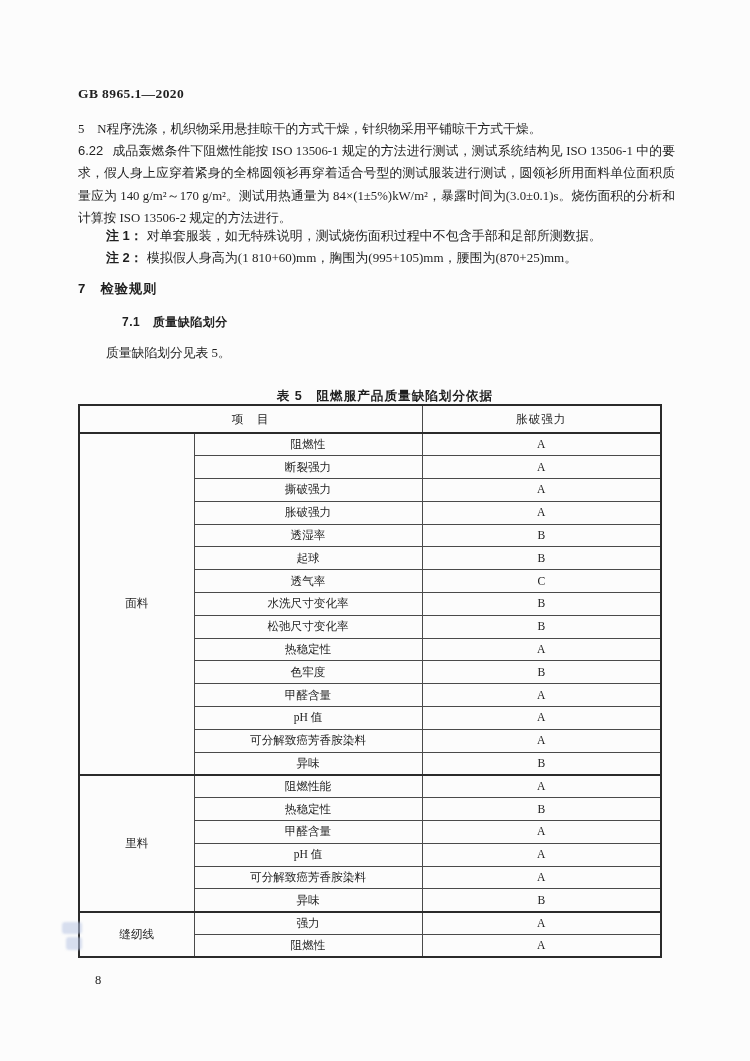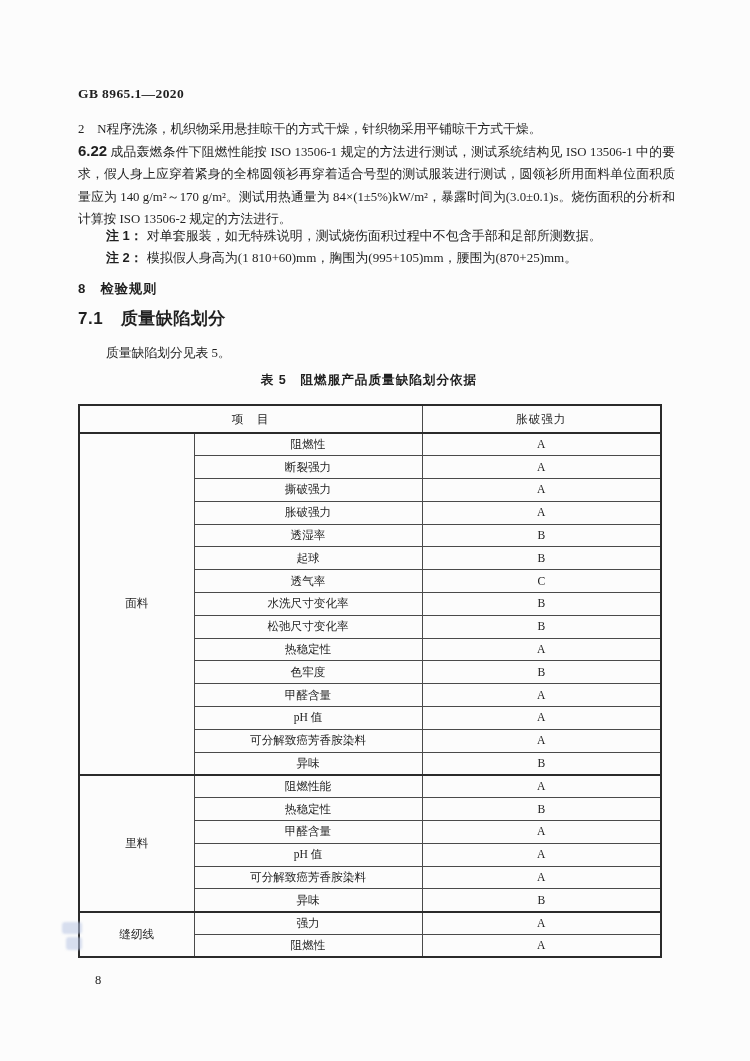--- a/index.html
+++ b/index.html
@@ -23,42 +23,42 @@
     font-weight:bold;font-size:13.5px;letter-spacing:0.4px;
     font-family:"Liberation Serif","DejaVu Serif",serif;
   }
   .body-text{
     position:absolute;left:78px;width:597px;
     font-size:12.8px;line-height:22.4px;
     text-align:justify;margin:0;
   }
   .p-washing{top:118px;}
   .p-622{top:140px;}
-  .p-622 .clause-label{font-weight:bold;margin-right:3px;font-family:"Liberation Sans","DejaVu Sans",sans-serif;font-size:15px;}
+  .p-622 .clause-label{font-weight:normal;margin-right:9px;font-family:"Liberation Sans","DejaVu Sans",sans-serif;font-size:13px;}
   .note{
     position:absolute;left:106px;width:545px;
     font-size:13px;line-height:16px;margin:0;
     text-align:left;
   }
   .note .note-label{font-weight:bold;font-family:"Liberation Sans","DejaVu Sans",sans-serif;margin-right:4px;}
   .note1{top:228px;}
   .note2{top:250px;}
   .heading{
     position:absolute;left:78px;margin:0;
     font-family:"Liberation Sans","DejaVu Sans",sans-serif;
     font-weight:bold;color:var(--text);
   }
   .h7{top:280px;font-size:13.2px;letter-spacing:1px;}
-  .h71{top:307px;font-size:17px;letter-spacing:0.5px;}
+  .h71{top:314px;font-size:12px;letter-spacing:0.5px;margin-left:44px;}
   .see-table{
     position:absolute;left:106px;top:345px;margin:0;
     font-size:12.8px;
   }
   .table-title{
-    position:absolute;left:78px;top:372px;width:582px;margin:0;
+    position:absolute;left:78px;top:372px;width:582px;margin:16px;
     text-align:center;font-weight:bold;font-size:12.6px;
     font-family:"Liberation Sans","DejaVu Sans",sans-serif;
     letter-spacing:1px;
   }
   table.defect-table{
     position:absolute;left:78px;top:404px;width:582px;
     border-collapse:collapse;table-layout:fixed;
     font-size:11.6px;color:#242424;
     border:2px solid var(--line-heavy);
   }
@@ -88,29 +88,29 @@
   .wm-blob.b1{left:4px;top:2px;width:20px;height:12px;border-radius:3px;}
   .wm-blob.b2{left:8px;top:17px;width:16px;height:13px;border-radius:3px;}
 </style>
 </head>
 <body>
 
 <div class="page">
 
   <div class="docnum">GB 8965.1—2020</div>
 
-  <p class="body-text p-washing">2　N程序洗涤，机织物采用悬挂晾干的方式干燥，针织物采用平铺晾干方式干燥。</p>
+  <p class="body-text p-washing">5　N程序洗涤，机织物采用悬挂晾干的方式干燥，针织物采用平铺晾干方式干燥。</p>
 
   <p class="body-text p-622"><span class="clause-label">6.22</span><span>成品轰燃条件下阻燃性能按 ISO 13506-1 规定的方法进行测试，测试系统结构见 ISO 13506-1 中的要求，假人身上应穿着紧身的全棉圆领衫再穿着适合号型的测试服装进行测试，圆领衫所用面料单位面积质量应为 140 g/m²～170 g/m²。测试用热通量为 84×(1±5%)kW/m²，暴露时间为(3.0±0.1)s。烧伤面积的分析和计算按 ISO 13506-2 规定的方法进行。</span></p>
 
   <p class="note note1"><span class="note-label">注 1：</span><span>对单套服装，如无特殊说明，测试烧伤面积过程中不包含手部和足部所测数据。</span></p>
 
   <p class="note note2"><span class="note-label">注 2：</span><span>模拟假人身高为(1 810+60)mm，胸围为(995+105)mm，腰围为(870+25)mm。</span></p>
 
-  <h2 class="heading h7">8　检验规则</h2>
+  <h2 class="heading h7">7　检验规则</h2>
 
   <h3 class="heading h71">7.1　质量缺陷划分</h3>
 
   <p class="see-table">质量缺陷划分见表 5。</p>
 
   <p class="table-title">表 5　阻燃服产品质量缺陷划分依据</p>
 
   <table class="defect-table">
     <colgroup>
       <col style="width:115px">

